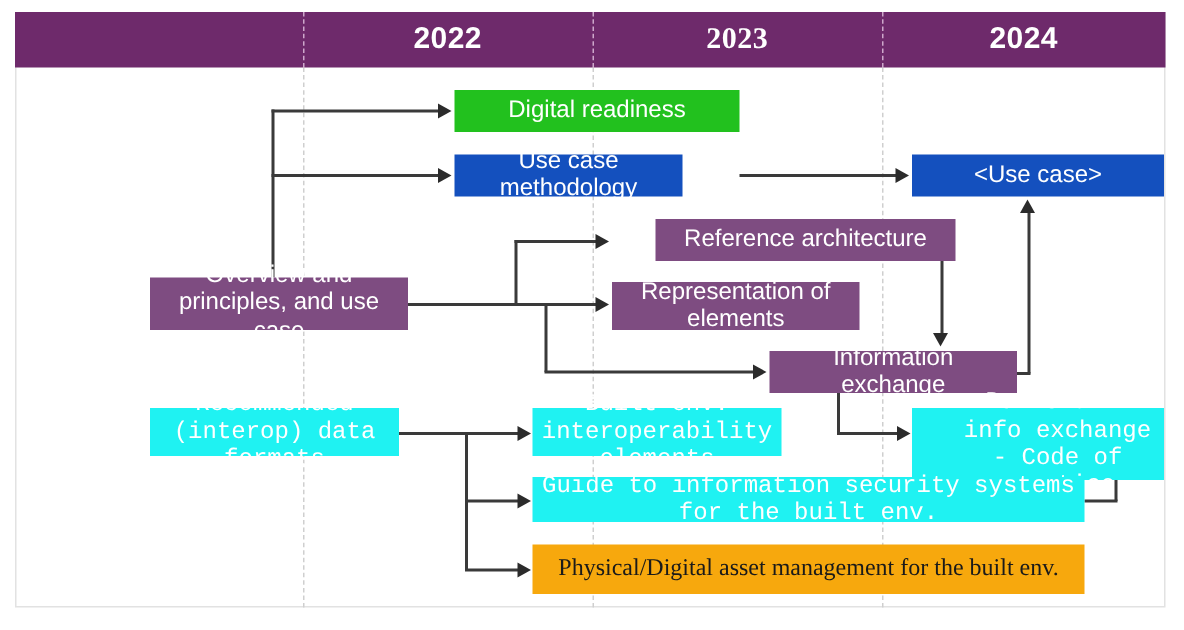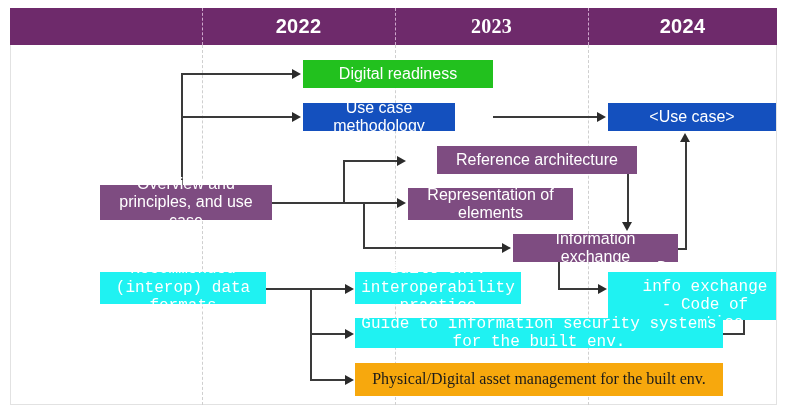--- a/index.html
+++ b/index.html
@@ -109,18 +109,18 @@
   <div class="arw u" style="left:738px;top:305px;"></div>
 
   <div class="box green" style="left:303px;top:60px;width:190px;height:28px;">Digital readiness</div>
   <div class="box blue" style="left:303px;top:103px;width:152px;height:28px;">Use case methodology</div>
   <div class="box blue" style="left:608px;top:103px;width:168px;height:28px;">&lt;Use case&gt;</div>
   <div class="box purple" style="left:408px;top:146px;width:200px;height:28px;margin-left:29px;">Reference architecture</div>
   <div class="box purple" style="left:408px;top:188px;width:165px;height:32px;">Representation of elements</div>
   <div class="box purple" style="left:100px;top:185px;width:172px;height:35px;">Overview and principles, and use case</div>
   <div class="box purple" style="left:513px;top:234px;width:165px;height:28px;">Information exchange</div>
   <div class="box cyan" style="left:100px;top:272px;width:166px;height:32px;">Recommended (interop) data formats</div>
-  <div class="box cyan" style="left:355px;top:272px;width:166px;height:32px;">Built env. interoperability practice</div>
+  <div class="box cyan" style="left:355px;top:272px;width:166px;height:32px;">Built env. interoperability elements</div>
   <div class="box cyan" style="left:608px;top:272px;width:168px;height:48px;padding-left:32px;">Built env. info exchange - Code of practice</div>
   <div class="box cyan" style="left:355px;top:318px;width:368px;height:30px;">Guide to information security systems for the built env.</div>
   <div class="box orange" style="left:355px;top:363px;width:368px;height:33px;font-family:Liberation Serif, serif;">Physical/Digital asset management for the built env.</div>
 
 </div>
 
 </body></html>

